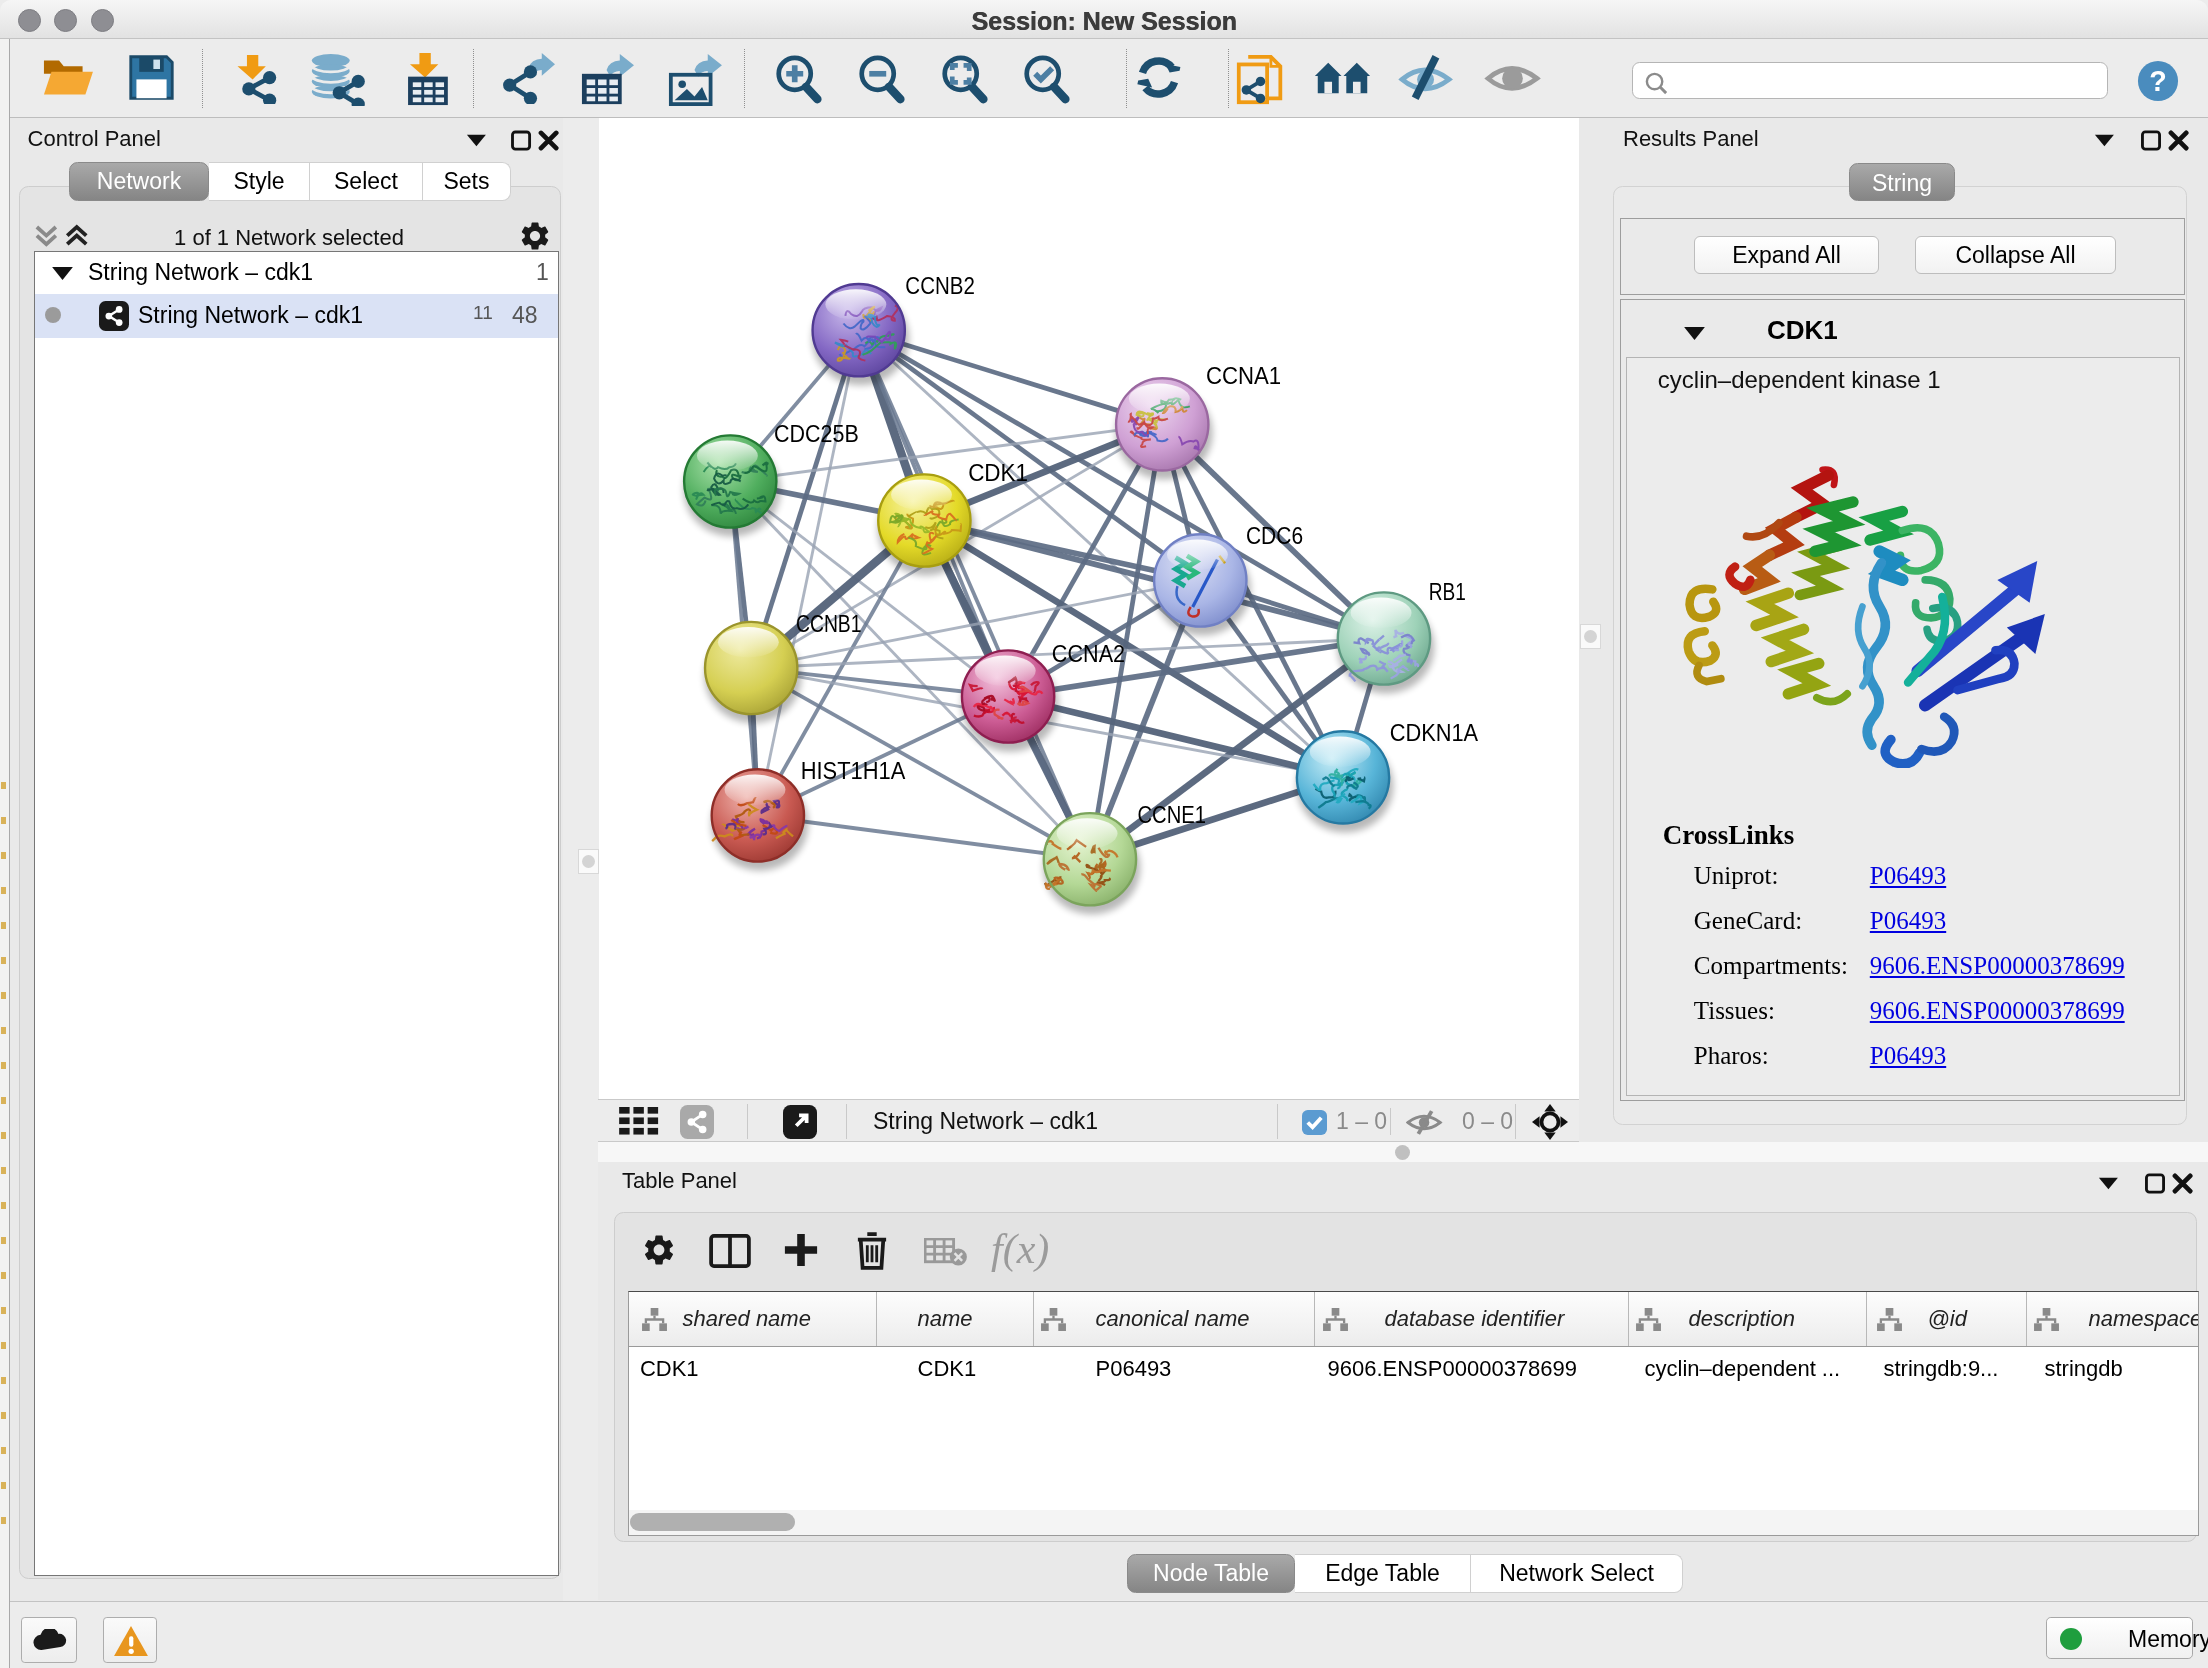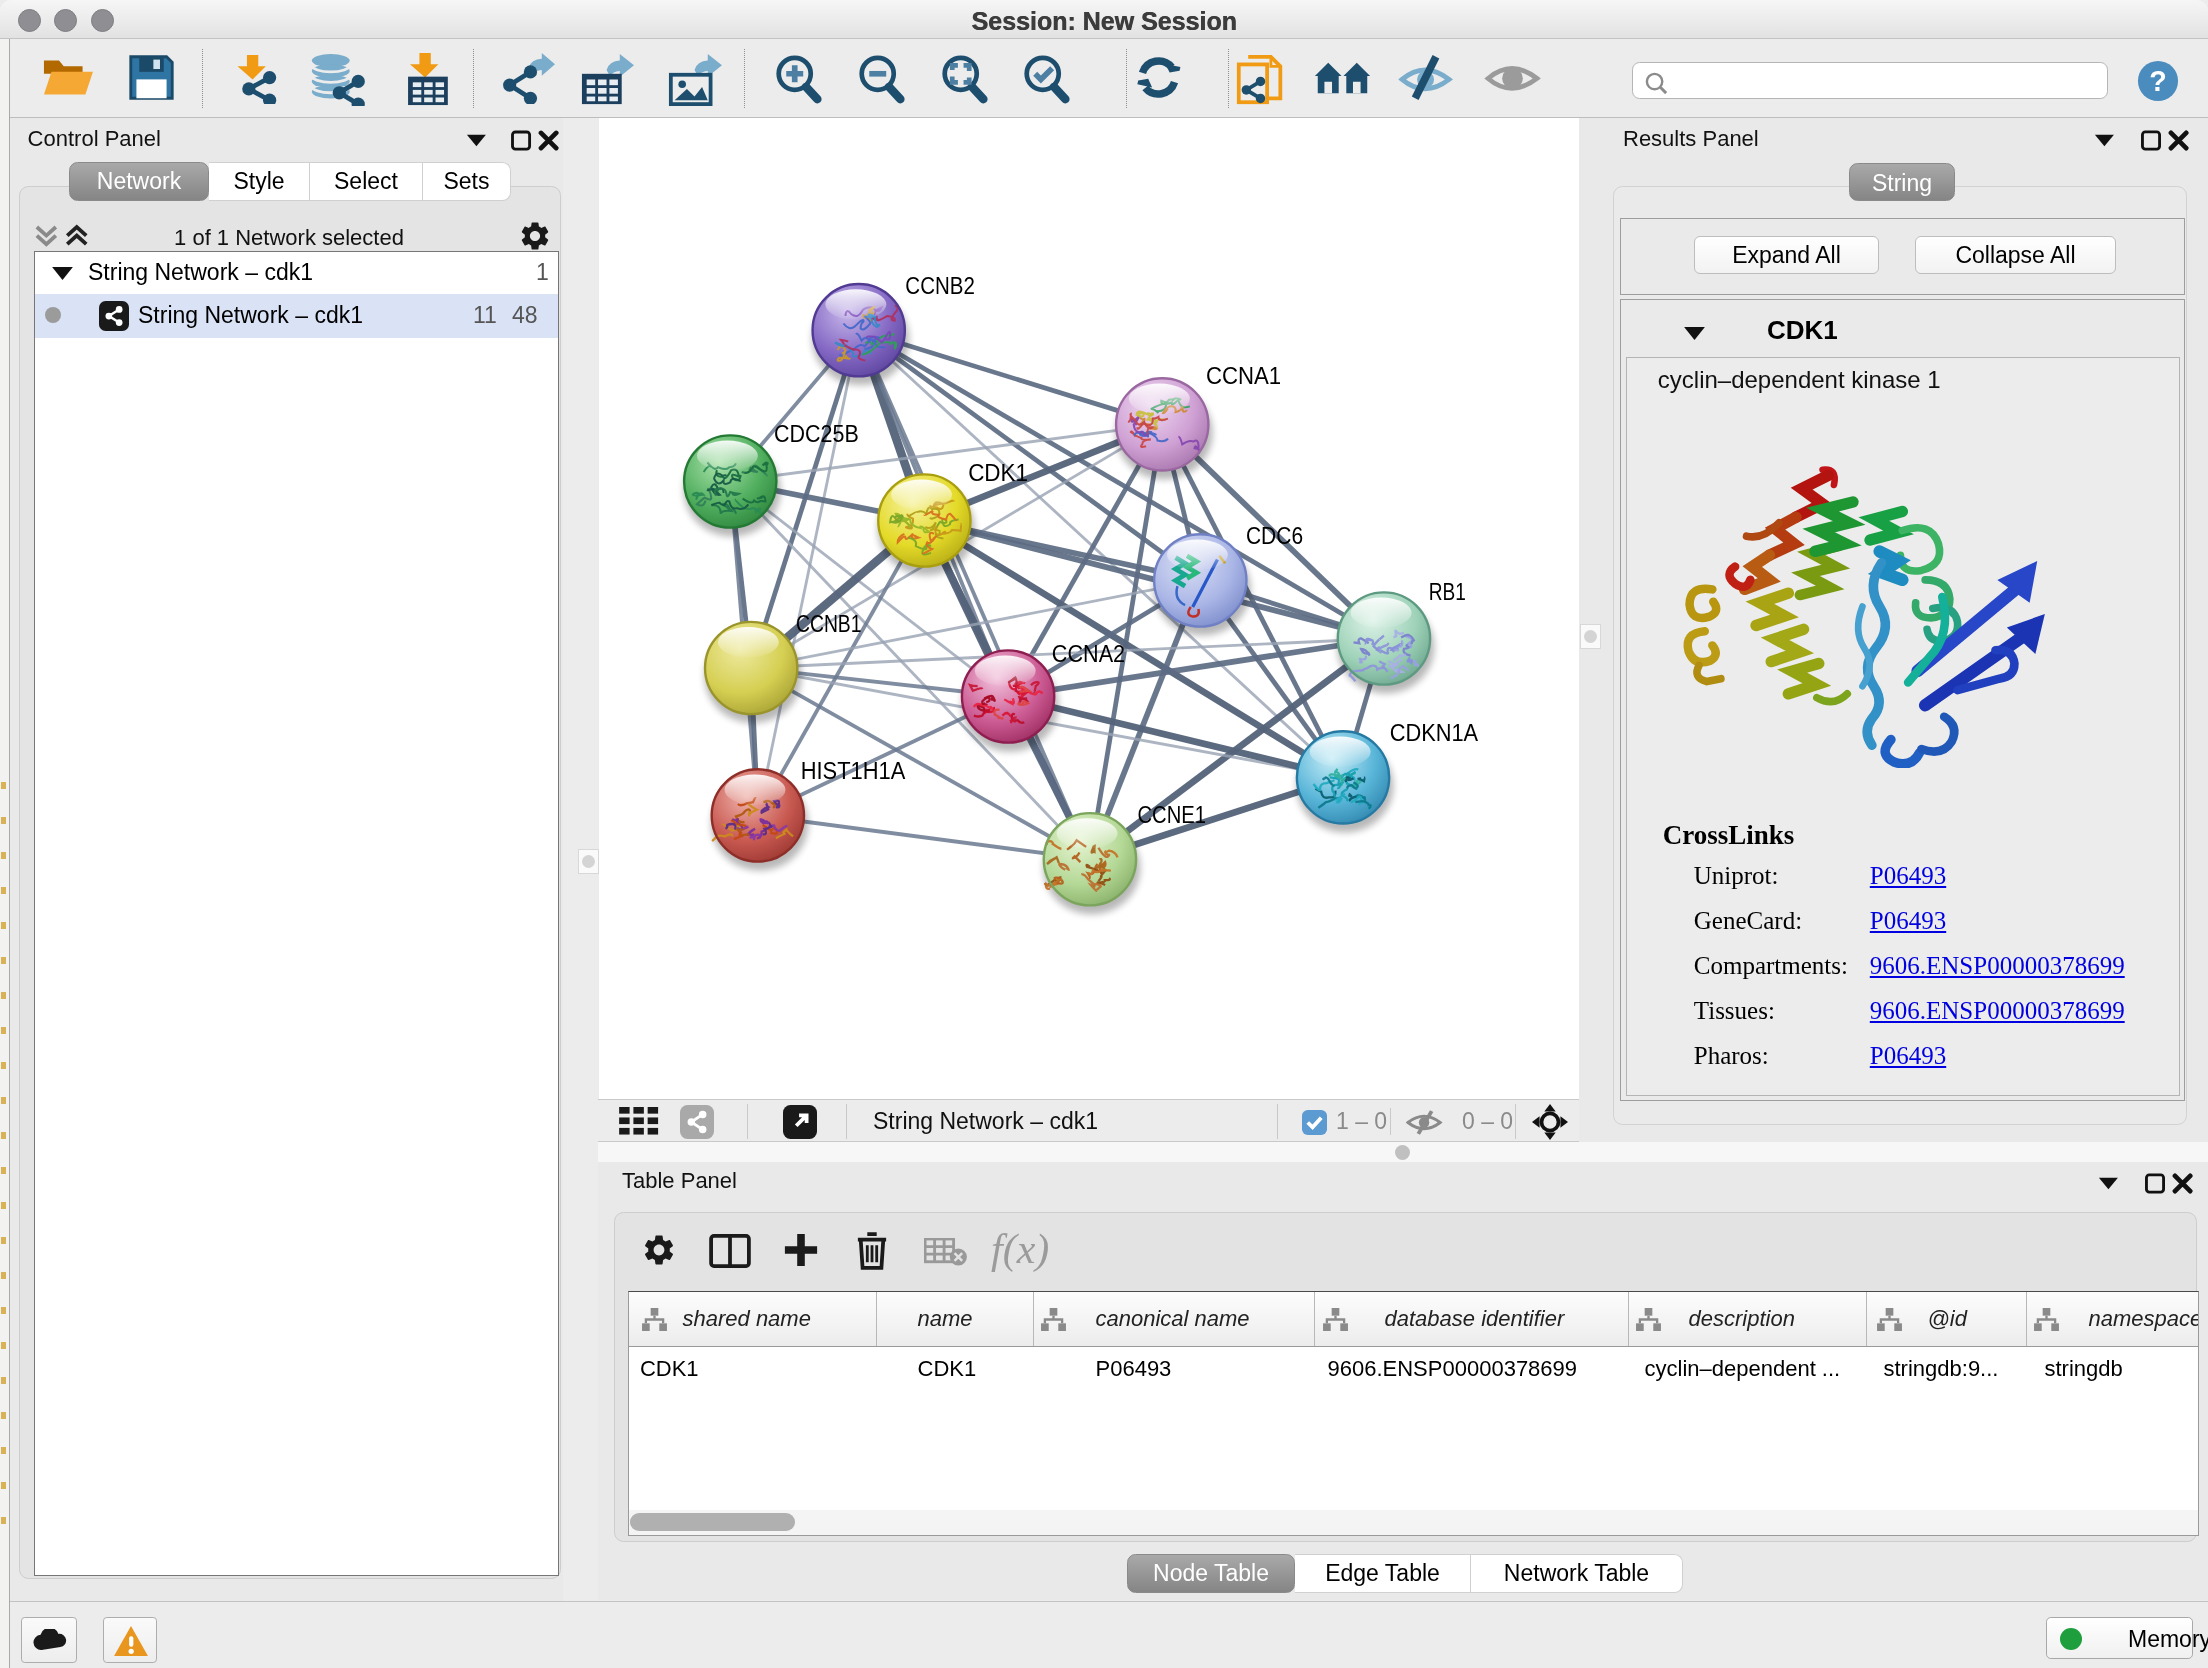--- a/index.html
+++ b/index.html
@@ -284,21 +284,21 @@
         <svg style="position:absolute;left:64px;top:6.7px;" width="30" height="30" viewBox="0 0 32 32">
           <rect x="0" y="0" width="32" height="32" rx="7" fill="#1a1a1a"></rect>
           <g fill="#fff">
               <circle cx="21.5" cy="9" r="3.6"></circle>
               <circle cx="10.5" cy="16" r="3.6"></circle>
               <circle cx="21.5" cy="23" r="3.6"></circle>
               <path d="M21.5 9 10.5 16 21.5 23" stroke="#fff" stroke-width="2.6" fill="none"></path>
             </g>
         </svg>
         <div style="position:absolute;left:103px;top:7.6px;font-size:23px;color:#000;">String Network – cdk1</div>
-        <div style="position:absolute;left:438px;top:7.6px;font-size:23px;color:#555;">11</div>
+        <div style="position:absolute;left:438px;top:7.6px;font-size:19px;color:#555;">11</div>
         <div style="position:absolute;left:477px;top:7.6px;font-size:23px;color:#555;">48</div>
       </div>
     </div>
   </div>
 
   <div class="abs" id="netview"></div>
 <svg class="abs" style="left:598px;top:118px;" width="981" height="981" viewBox="0 0 1031 1031">
 <defs>
 <radialGradient id="gB2" cx="0.38" cy="0.3" r="0.85">
           <stop offset="0" stop-color="#c8b8ea"></stop>
@@ -891,21 +891,21 @@
         <div style="position:absolute;left:1255px;top:7.6px;">stringdb:9...</div>
         <div style="position:absolute;left:1416px;top:7.6px;">stringdb</div>
       </div>
     </div>
     <div style="position:absolute;left:29.5px;top:348px;width:1571px;height:26px;background:#f4f4f4;border:1px solid #9a9a9a;border-top:none;">
       <div style="position:absolute;left:1.9px;top:2.9px;width:165px;height:18px;background:#b0b0b0;border-radius:9.5px;"></div>
     </div>
     <div class="seg" style="left:529px;top:392px;">
       <div class="tab sel" style="width:168px;">Node Table</div>
       <div class="tab" style="width:176px;">Edge Table</div>
-      <div class="tab" style="width:212px;">Network Table</div>
+      <div class="tab" style="width:212px;">Network Select</div>
     </div>
   </div>
 
   <div class="abs" id="statusbar">
     <div style="position:absolute;left:21px;top:15px;width:56px;height:46px;background:linear-gradient(#fafafa,#ededed);border:1px solid #adadad;border-radius:3.8px;">
       <svg style="position:absolute;left:10.5px;top:11.4px;" width="34" height="23" viewBox="0 0 36 24">
         <path d="M9 22 a8 8 0 0 1 -1 -16 a10 10 0 0 1 19 -1 a7 7 0 0 1 2 14 z" fill="#1a1a1a"></path>
       </svg>
     </div>
     <div style="position:absolute;left:103px;top:15px;width:54px;height:46px;background:linear-gradient(#fafafa,#ededed);border:1px solid #adadad;border-radius:3.8px;">

